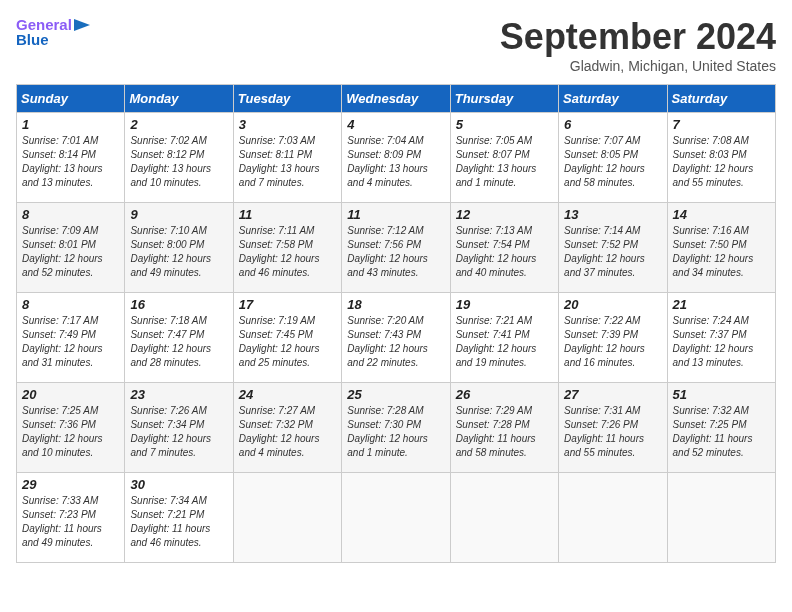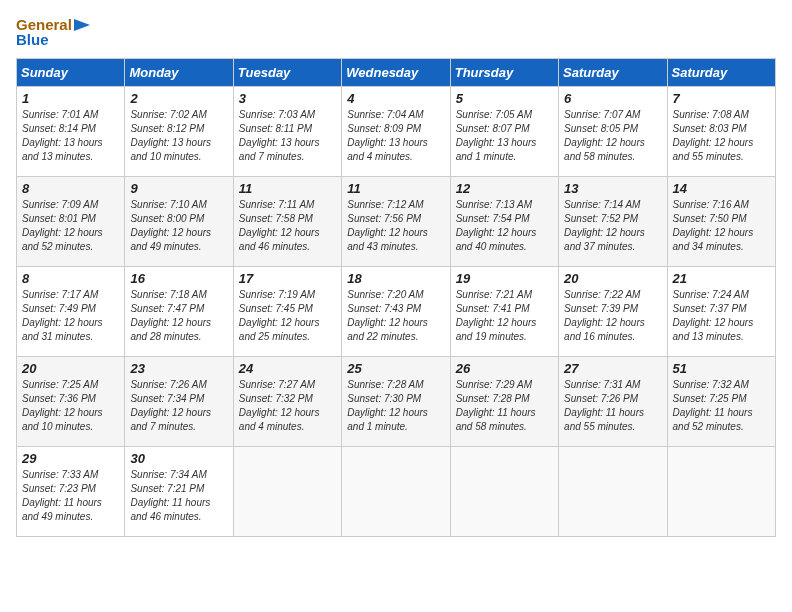--- a/index.html
+++ b/index.html
@@ -72,29 +72,33 @@
     .empty { background: #f9f9f9 !important; }
   </style>
 </head>
 <body>
 
 <div class="header">
   <div class="logo">
   <div style="display:flex;align-items:center;gap:2px;">
     <div style="display:flex;flex-direction:column;align-items:flex-start;">
       <div style="display:flex;align-items:center;">
-        <span style="font-family:Arial;font-size:15px;font-weight:bold;color:#a16207;">General</span>
+        <span style="font-family:Arial;font-size:15px;font-weight:bold;color:#8b5cf6;">General</span>
         <svg width="16" height="12" viewBox="0 0 16 12" style="margin-left:2px;">
           <polygon points="0,0 16,6 0,12" fill="#1a6ebd"></polygon>
         </svg>
       </div>
       <span style="font-family:Arial;font-size:15px;font-weight:bold;color:#1565c0;margin-top:-2px;">Blue</span>
     </div>
   </div>
 </div>
+  <div class="title-area">
+    <div class="month-title">September 2024</div>
+    <div class="location">Gladwin, Michigan, United States</div>
+  </div>
 </div>
 
 <table>
   <thead>
     <tr>
     <th>Sunday</th>
         <th>Monday</th>
         <th>Tuesday</th>
         <th>Wednesday</th>
         <th>Thursday</th>

